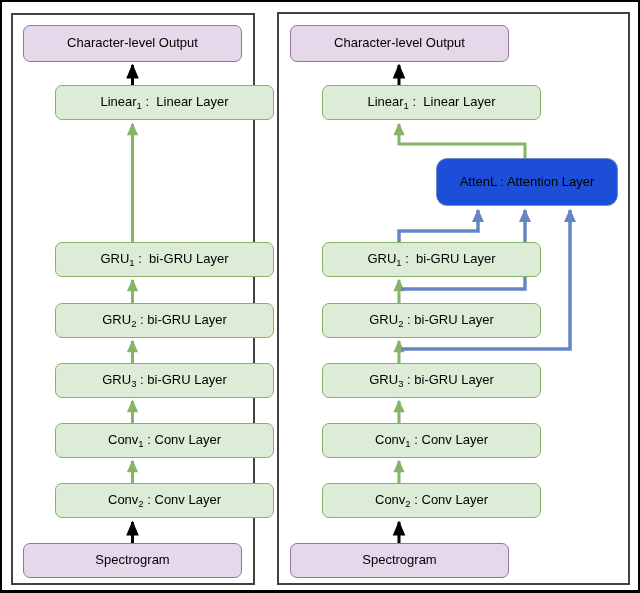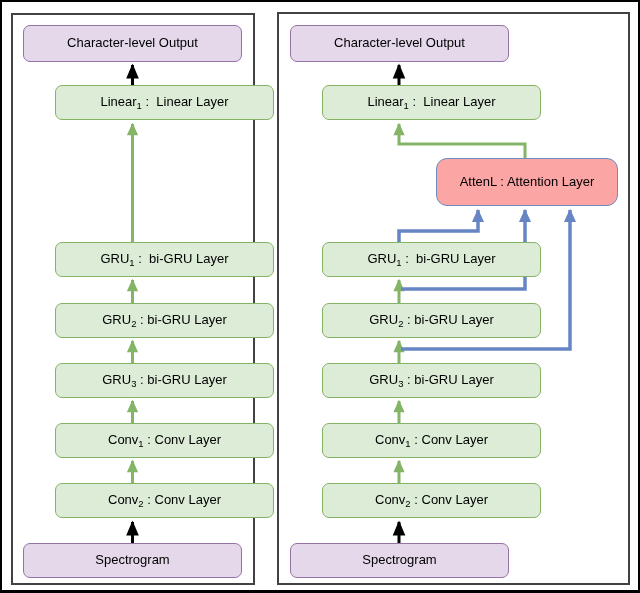--- a/index.html
+++ b/index.html
@@ -11,21 +11,21 @@
   .panel{position:absolute;border:2px solid #424242;background:#fff;box-sizing:border-box;}
   #panel-left{left:11px;top:13px;width:244px;height:572px;}
   #panel-right{left:277px;top:12px;width:353px;height:573px;}
   .box{
     position:absolute;width:219px;height:35px;border-radius:7px;
     display:flex;align-items:center;justify-content:center;
     border:1.5px solid;box-sizing:border-box;font-size:13px;
   }
   .purple{background:#e5d8eb;border-color:#9673a6;}
   .green{background:#dcecd7;border-color:#85b366;margin-left:32px;}
-  .blue{background:#fca5a5;border-color:#6c8ebf;border-radius:11px;text-align:center;}
+  .blue{background:#1d4ed8;border-color:#6c8ebf;border-radius:11px;text-align:center;}
   .lbl{white-space:pre;}
   .sub{font-size:9.5px;vertical-align:-2.5px;}
   svg.arrows{position:absolute;left:0;top:0;pointer-events:none;}
   .ag{stroke:#84b466;stroke-width:3;fill:none;}
   .ab{stroke:#000000;stroke-width:3;fill:none;}
   .abl{stroke:#6685c4;stroke-width:3.5;fill:none;stroke-linejoin:miter;}
 </style>
 </head>
 <body>
 

